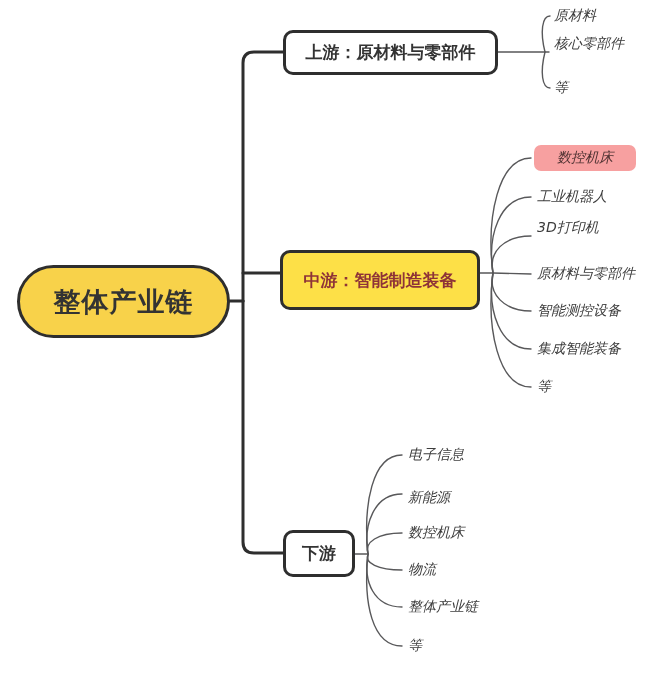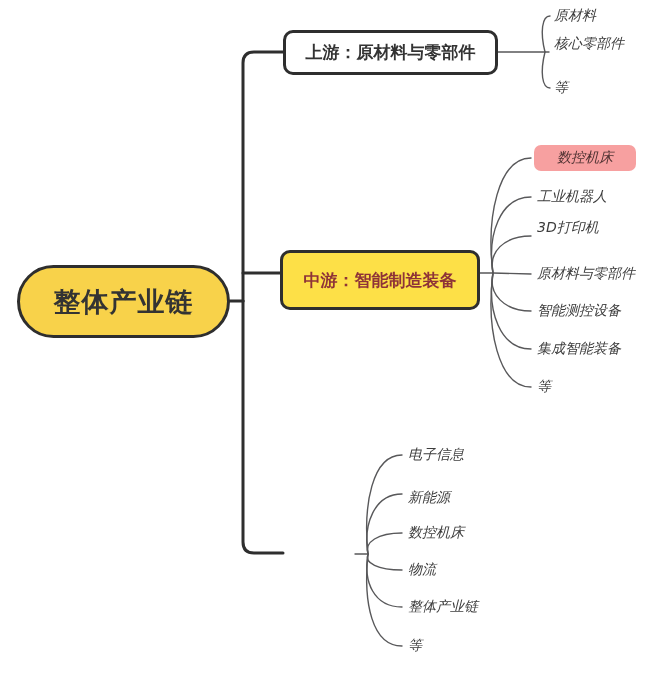--- a/index.html
+++ b/index.html
@@ -73,20 +73,23 @@
   <div class="node root-node">
     <span>整体产业链</span>
   </div>
 
   <div class="node branch-node branch-upstream">
     <span>上游：原材料与零部件</span>
   </div>
   <div class="node branch-node branch-midstream">
     <span>中游：智能制造装备</span>
   </div>
+  <div class="node branch-node branch-downstream">
+    <span>下游</span>
+  </div>
 
   <span class="leaf" style="left:554px;top:16px;">原材料</span>
   <span class="leaf" style="left:554px;top:44px;">核心零部件</span>
   <span class="leaf" style="left:554px;top:88px;">等</span>
 
   <span class="leaf leaf-highlight" style="left:534px;top:158px;">数控机床</span>
   <span class="leaf" style="left:537px;top:197px;">工业机器人</span>
   <span class="leaf" style="left:537px;top:228px;">3D打印机</span>
   <span class="leaf" style="left:537px;top:274px;">原材料与零部件</span>
   <span class="leaf" style="left:537px;top:311px;">智能测控设备</span>

